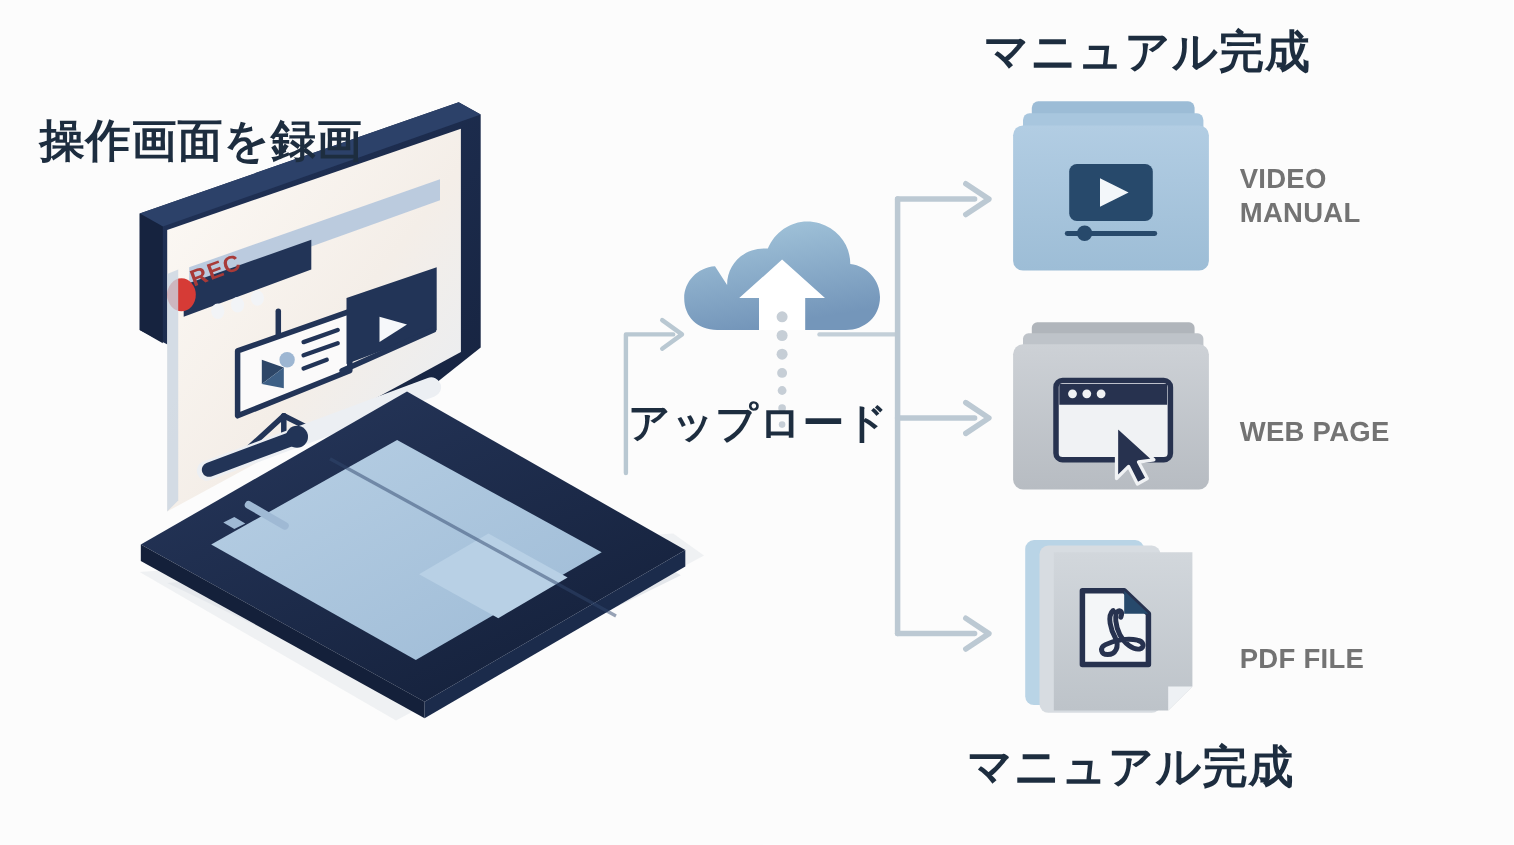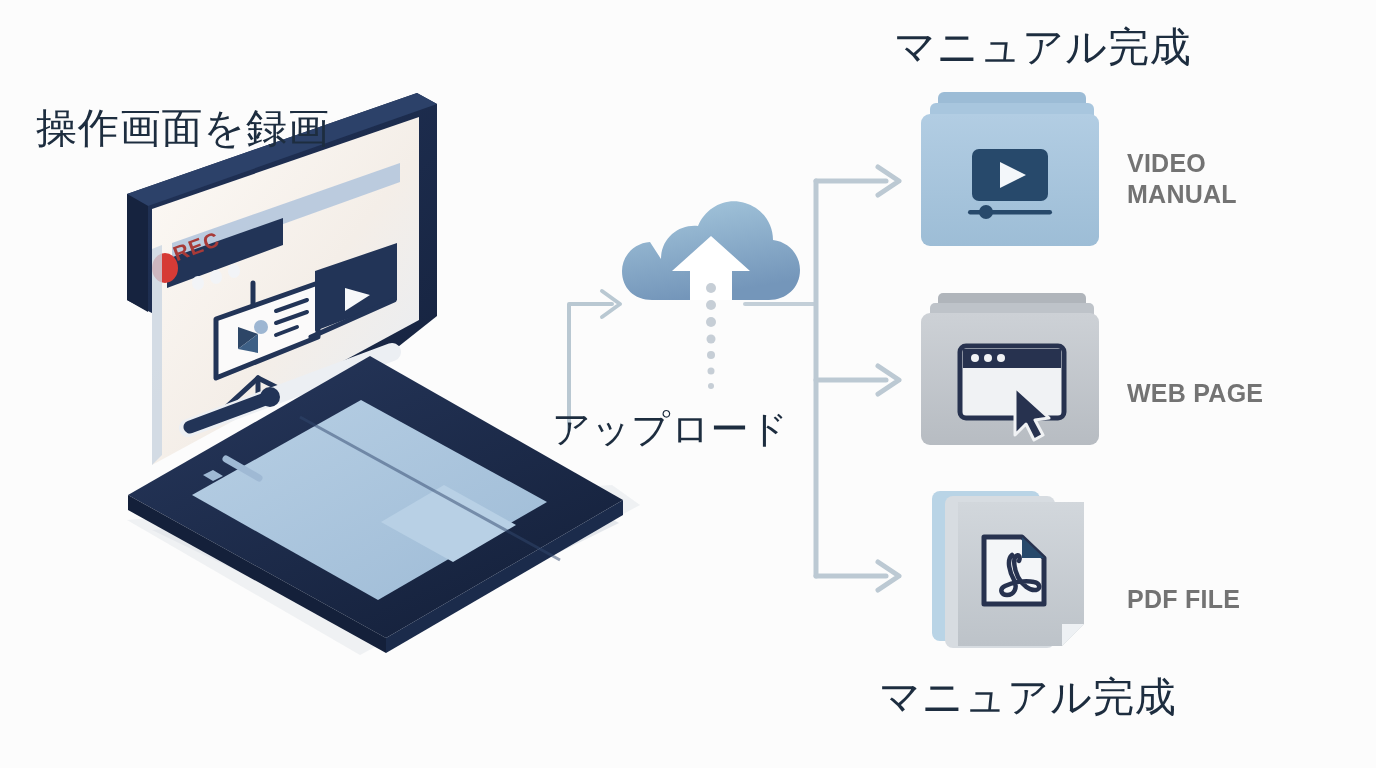--- a/index.html
+++ b/index.html
@@ -16,37 +16,36 @@
     width: 1376px;
     height: 768px;
     background: #fcfcfc;
     overflow: hidden;
   }
 
   
   .jp-title {
     position: absolute;
     font-family: "DejaVu Sans", "Liberation Sans", sans-serif;
-    font-weight: 400;
+    font-weight: 700;
     color: #1d2d3f;
     letter-spacing: 0.02em;
     white-space: nowrap;
     line-height: 1;
   }
   #label-record {
     left: 36px;
     top: 108px;
     font-size: 41px;
     text-align: center;
   }
   #label-upload {
-    left: 552px;
+    left: 571px;
     top: 365px;
     font-size: 38px;
-    margin-top: 45px;
   }
   #label-manual-top {
     left: 894px;
     top: 27px;
     font-size: 41px;
   }
   #label-manual-bottom {
     left: 879px;
     top: 677px;
     font-size: 41px;

